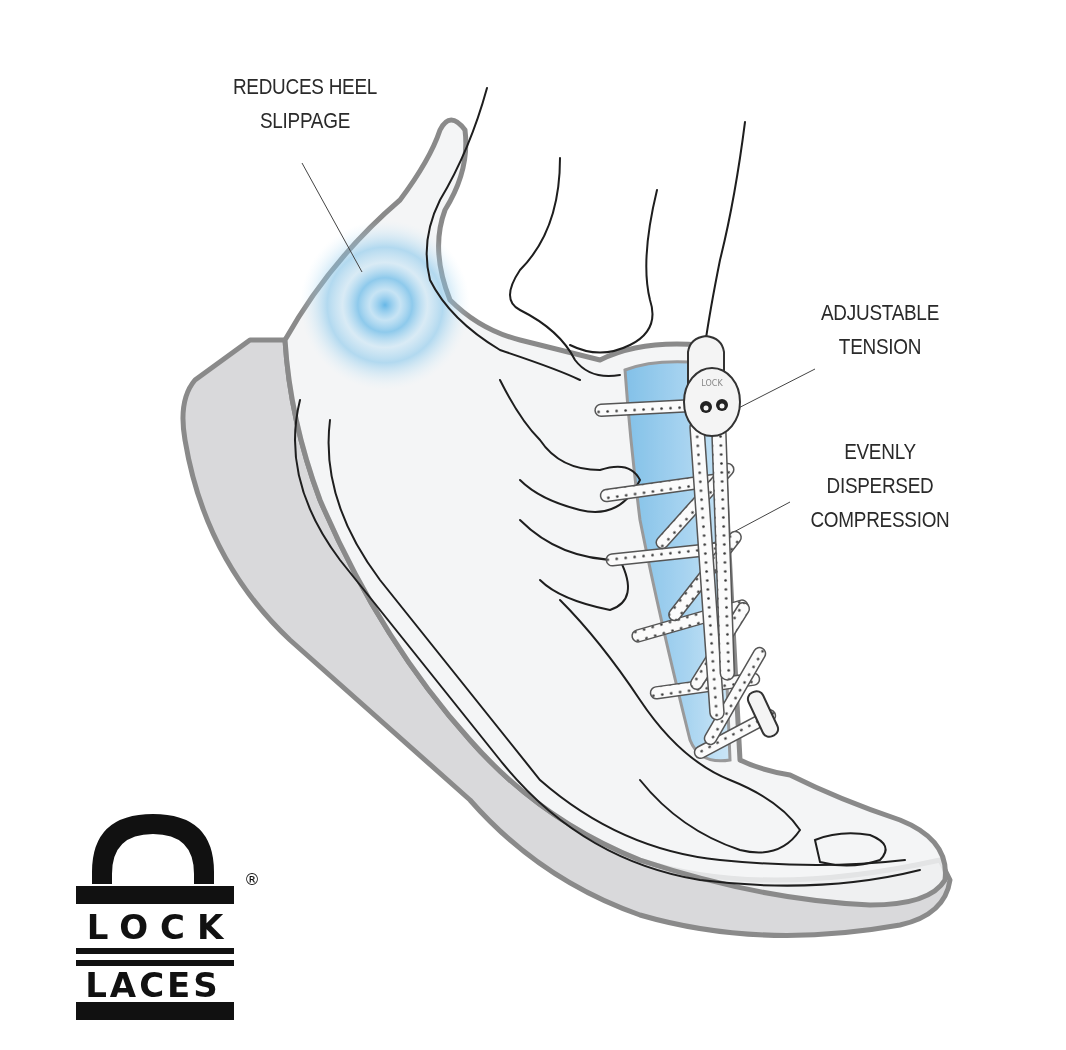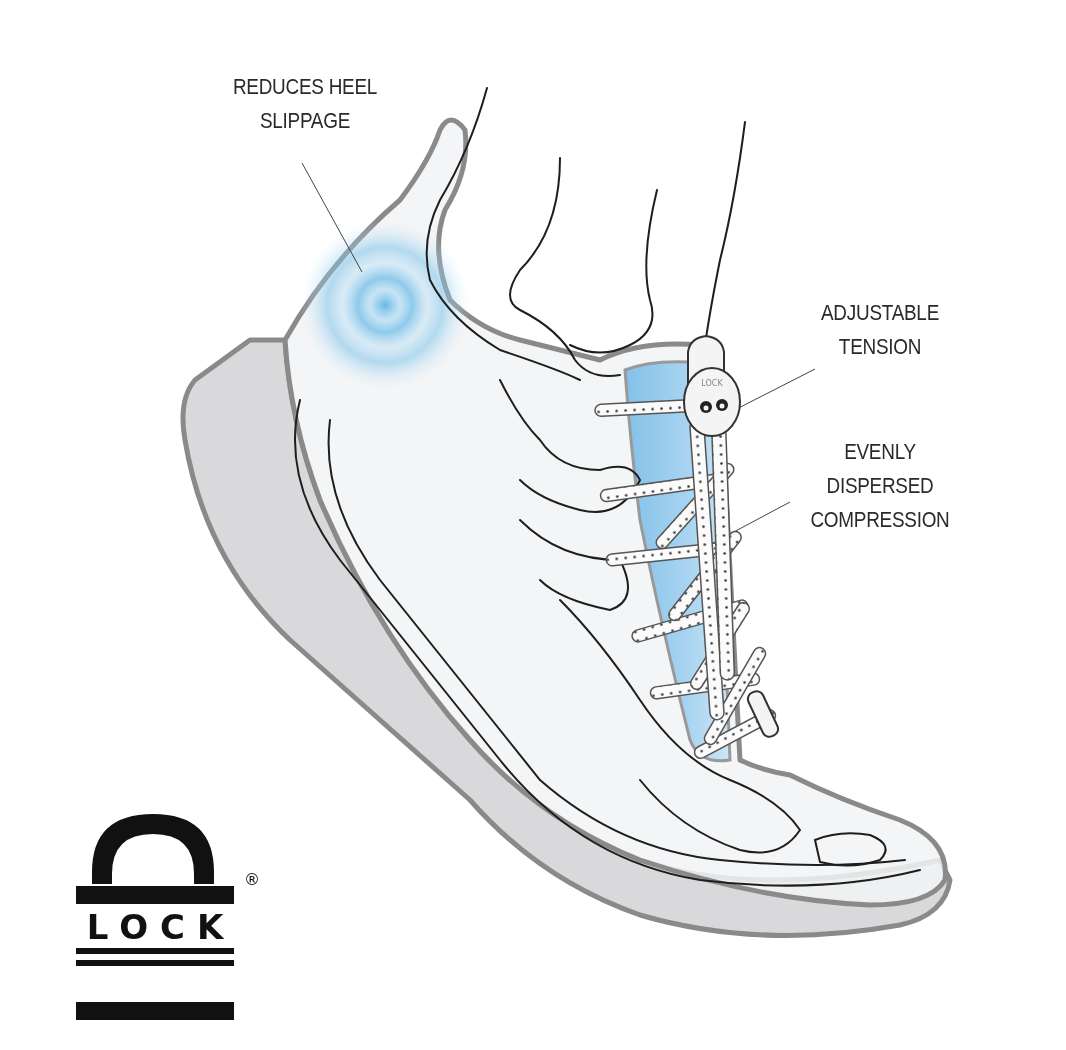--- a/index.html
+++ b/index.html
@@ -105,14 +105,15 @@
 
 <div class="logo">
   <svg width="170" height="210" viewBox="0 0 170 210" style="position:absolute;left:0;top:0;">
     <path d="M20 72 L20 60 Q20 2 81 2 Q142 2 142 60 L142 72 L122 72 L122 62 Q122 22 81 22 Q40 22 40 62 L40 72 Z" fill="#111"></path>
     <rect x="4" y="74" width="158" height="18" fill="#111"></rect>
     <rect x="4" y="136" width="158" height="6" fill="#111"></rect>
     <rect x="4" y="148" width="158" height="6" fill="#111"></rect>
     <rect x="4" y="190" width="158" height="18" fill="#111"></rect>
   </svg>
   <div class="logo-word" style="top:97px;letter-spacing:12px;padding-left:8px;">LOCK</div>
+  <div class="logo-word" style="top:155px;letter-spacing:3px;">LACES</div>
   <div class="reg">®</div>
 </div>
 
 </body></html>

